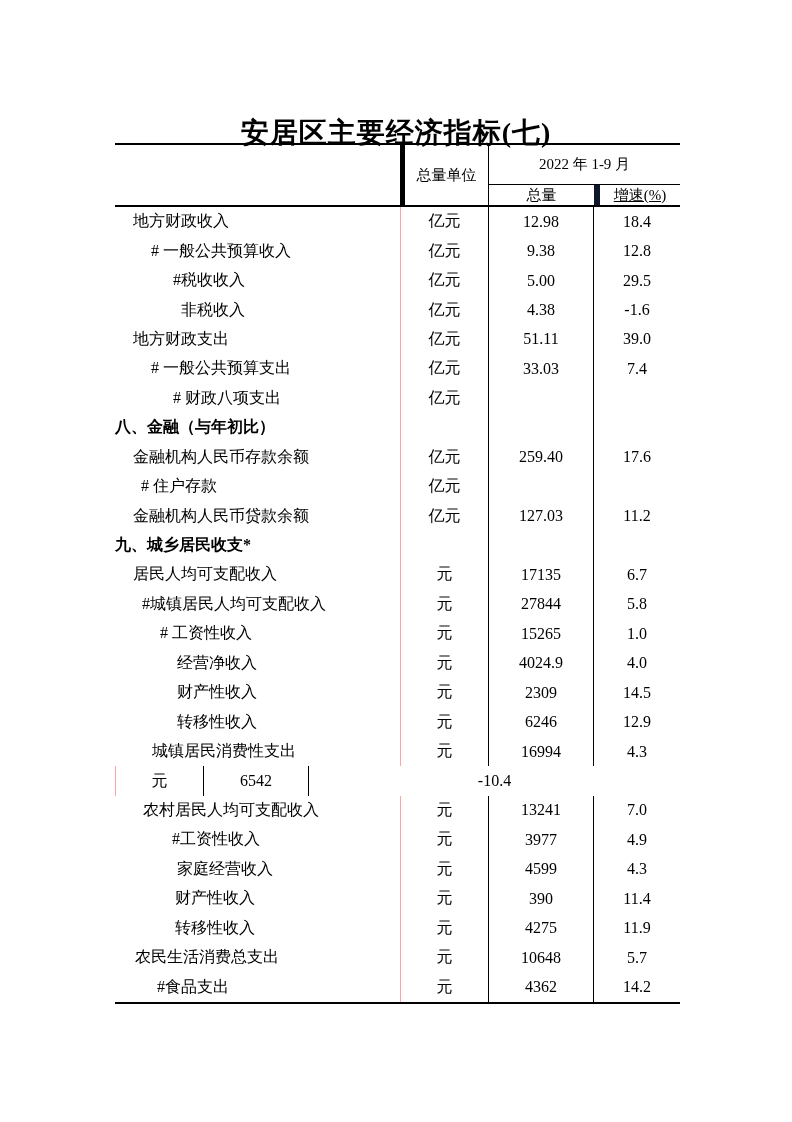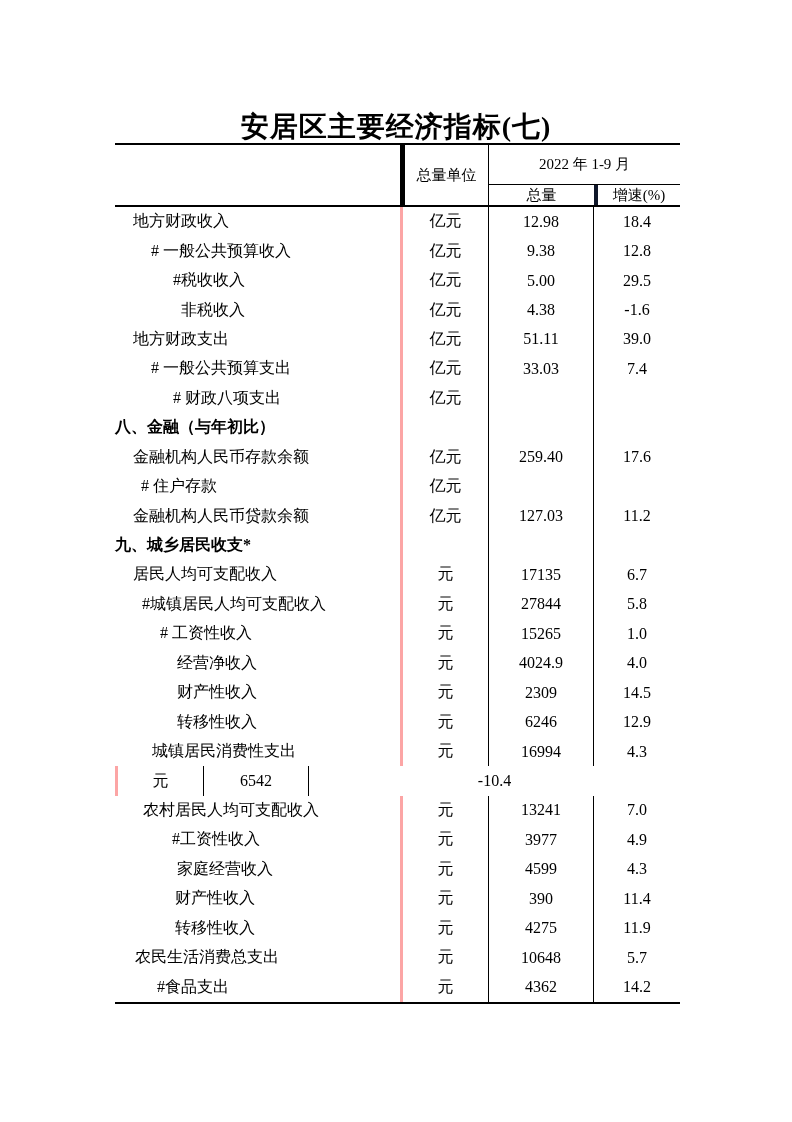--- a/index.html
+++ b/index.html
@@ -13,21 +13,21 @@
     position: relative;
     overflow: hidden;
   }
   .page {
     position: absolute; left: 0; top: 0;
     width: 792px; height: 1122px;
     background: #ffffff;
   }
   .title {
     position: absolute;
-    top: 108px; left: 0;
+    top: 114px; left: 0;
     width: 792px;
     margin: 0;
     text-align: center;
     font-size: 28px;
     font-weight: bold;
     letter-spacing: 1px;
     line-height: 38px;
   }
   .tbl {
     position: absolute;
@@ -60,40 +60,40 @@
     border-bottom: 1px solid #000;
     display: flex; align-items: center; justify-content: center;
   }
   .h-sub { flex: 1; display: flex; }
   .h-c3 {
     width: 105px;
     display: flex; align-items: center; justify-content: center;
   }
   .h-c4 {
     flex: 1;
-    border-left: 4px solid #0f172a;
-    display: flex; align-items: center; justify-content: center;
+    border-left: 6px solid #0f172a;
+    display: flex; align-items: center; justify-content: center; text-decoration: underline;
   }
   .tbody { width: 565px; }
   .trow {
     display: flex;
     height: 29.44px;
     font-size: 16px;
   }
   .cell {
     display: flex; align-items: center;
   }
   .c-label {
     width: 285px;
     justify-content: flex-start;
     white-space: nowrap;
   }
   .c-unit {
     width: 88px;
-    border-left: 3px solid #fca5a5;
+    border-left: 1px solid #fca5a5;
     justify-content: center;
   }
   .c-total {
     width: 105px;
     border-left: 1px solid #000;
     justify-content: center;
   }
   .c-growth {
     flex: 1;
     border-left: 1px solid #000;

